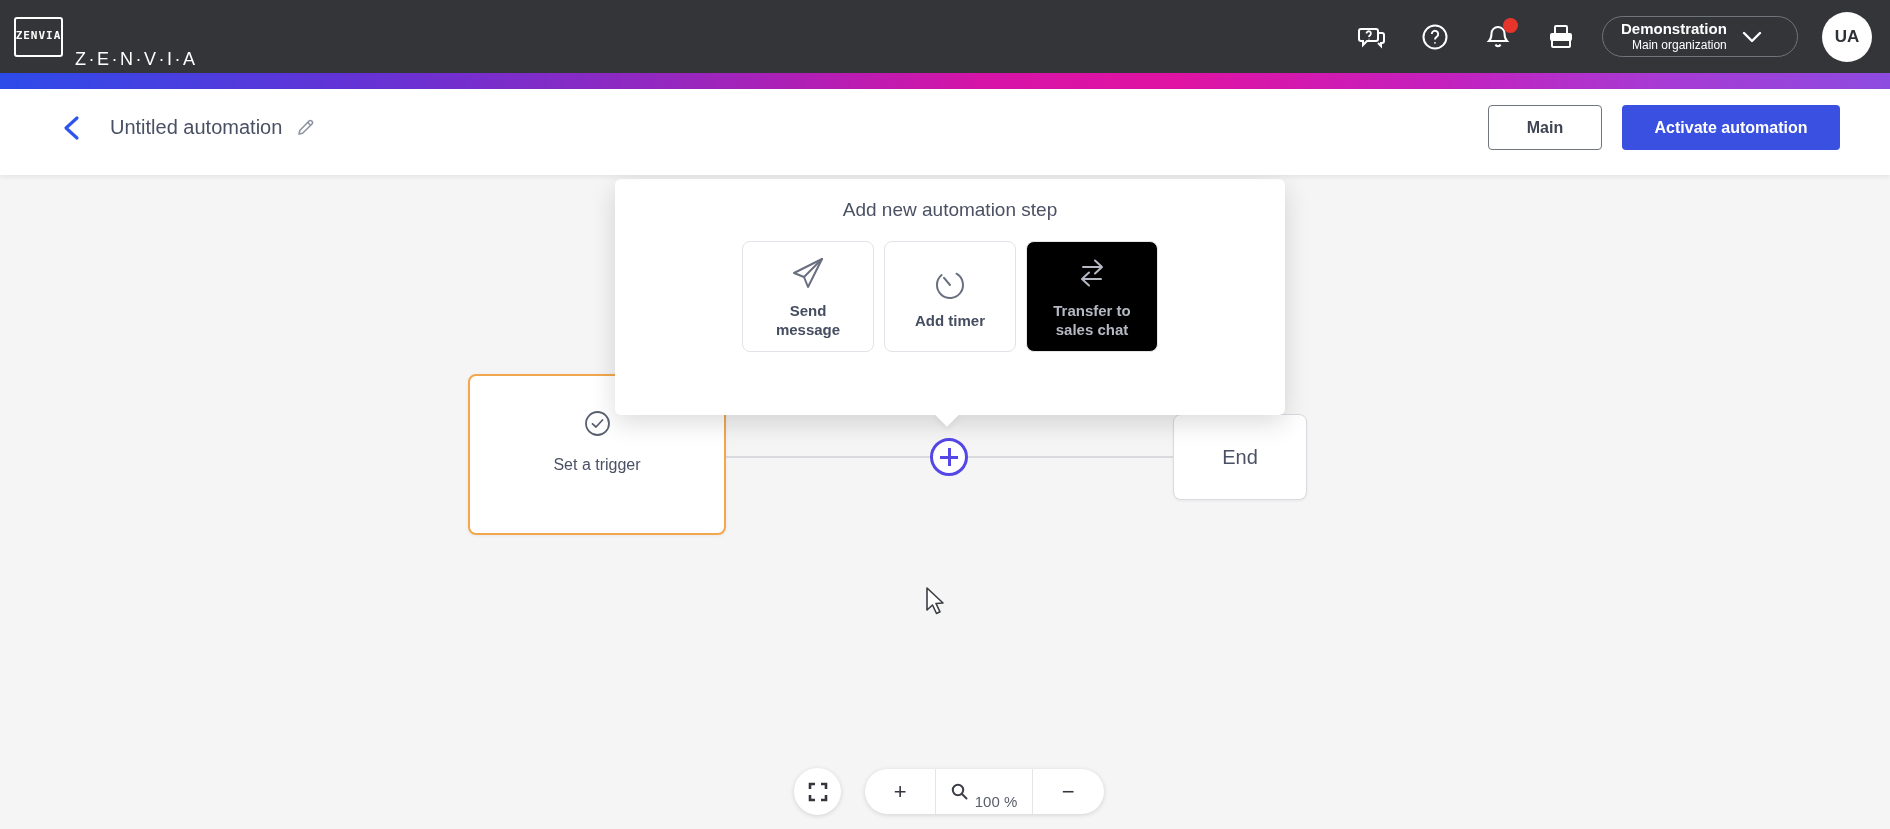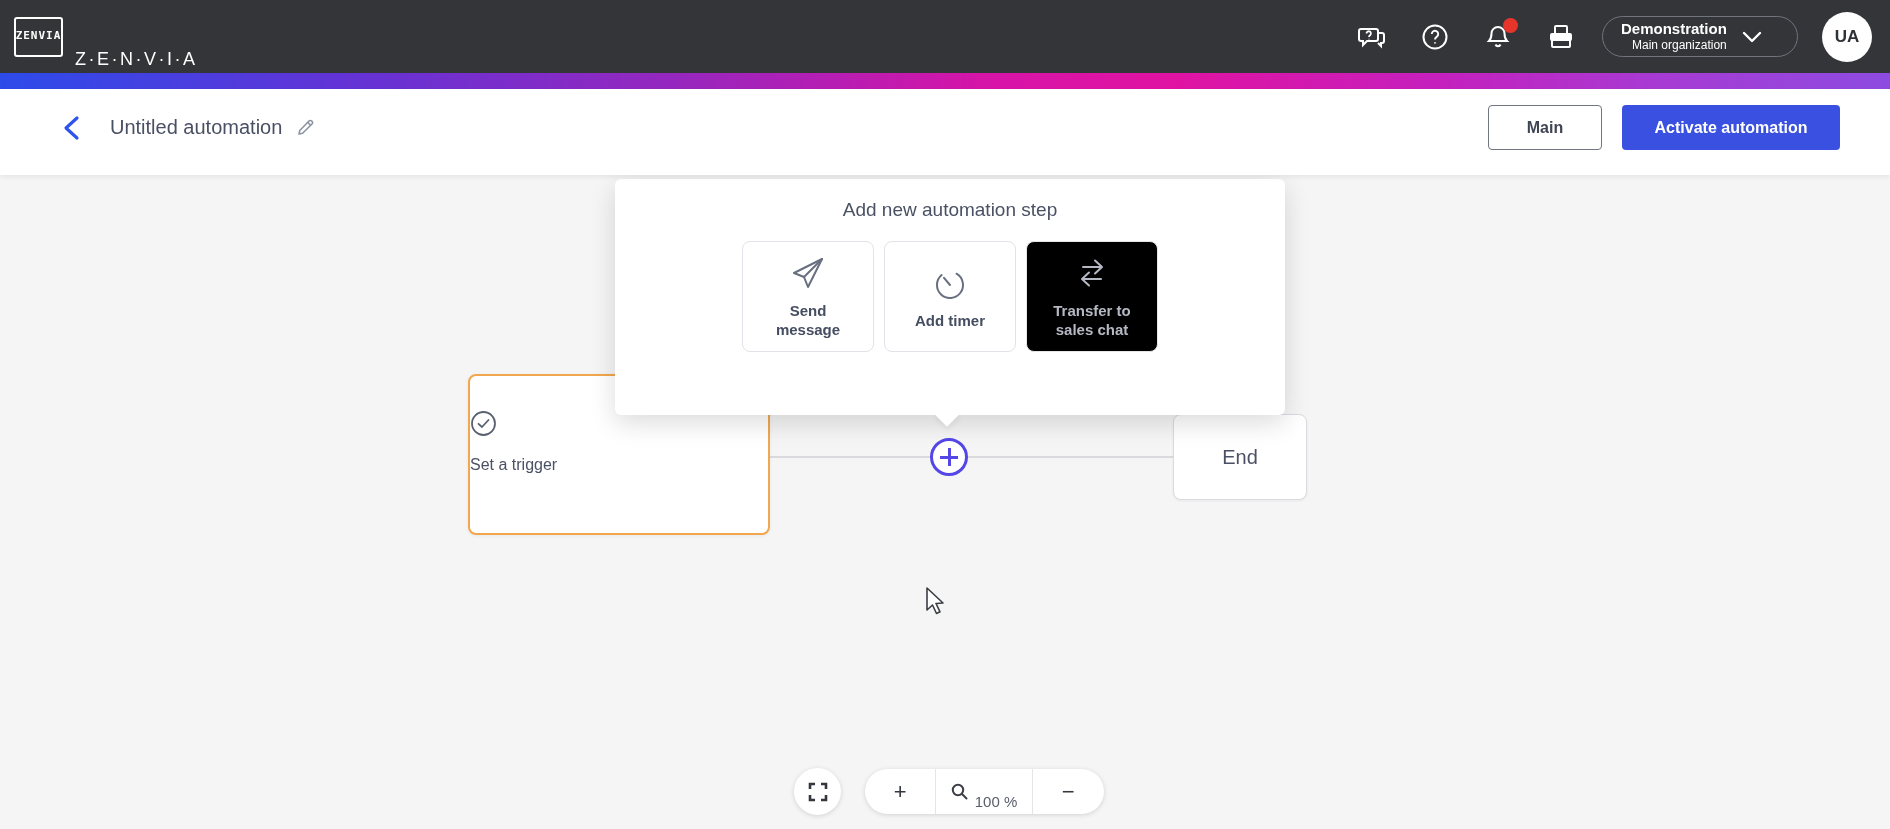--- a/index.html
+++ b/index.html
@@ -51,24 +51,24 @@
     color:#3e4452; font-weight:600; margin-right:20px; }
   .btn-activate { width:218px; background:#3a50e0; border:none; color:#fff;
     font-weight:700; }
 
   
   .canvas { position:relative; height:666px; background:#f5f5f6; }
 
   .connector { position:absolute; left:726px; top:281px; width:447px; height:2px;
     background:#d9dade; }
 
-  .trigger-card { position:absolute; left:468px; top:199px; width:302px; height:161px;
+  .trigger-card { position:absolute; left:468px; top:199px; width:258px; height:161px;
     background:#fff; border:2px solid #f2a64d; border-radius:8px;
     box-shadow:0 1px 4px rgba(0,0,0,0.05); display:flex; flex-direction:column;
-    align-items:flex-start; padding-top:34px; cursor:pointer; }
+    align-items:center; padding-top:34px; cursor:pointer; }
   .trigger-card svg { stroke:#596070; fill:none; stroke-width:1.8; }
   .trigger-label { margin-top:19px; font-size:16px; color:#4b5164; }
 
   .end-card { position:absolute; left:1173px; top:239px; width:134px; height:86px;
     background:#fff; border:1px solid #dadbe0; border-radius:8px;
     box-shadow:0 1px 3px rgba(0,0,0,0.06); display:flex; align-items:center;
     justify-content:center; font-size:20px; color:#4b5164; }
 
   .plus-btn { position:absolute; left:930px; top:263px; width:38px; height:38px;
     border-radius:50%; background:#fff; border:3px solid #5547e6; cursor:pointer;

